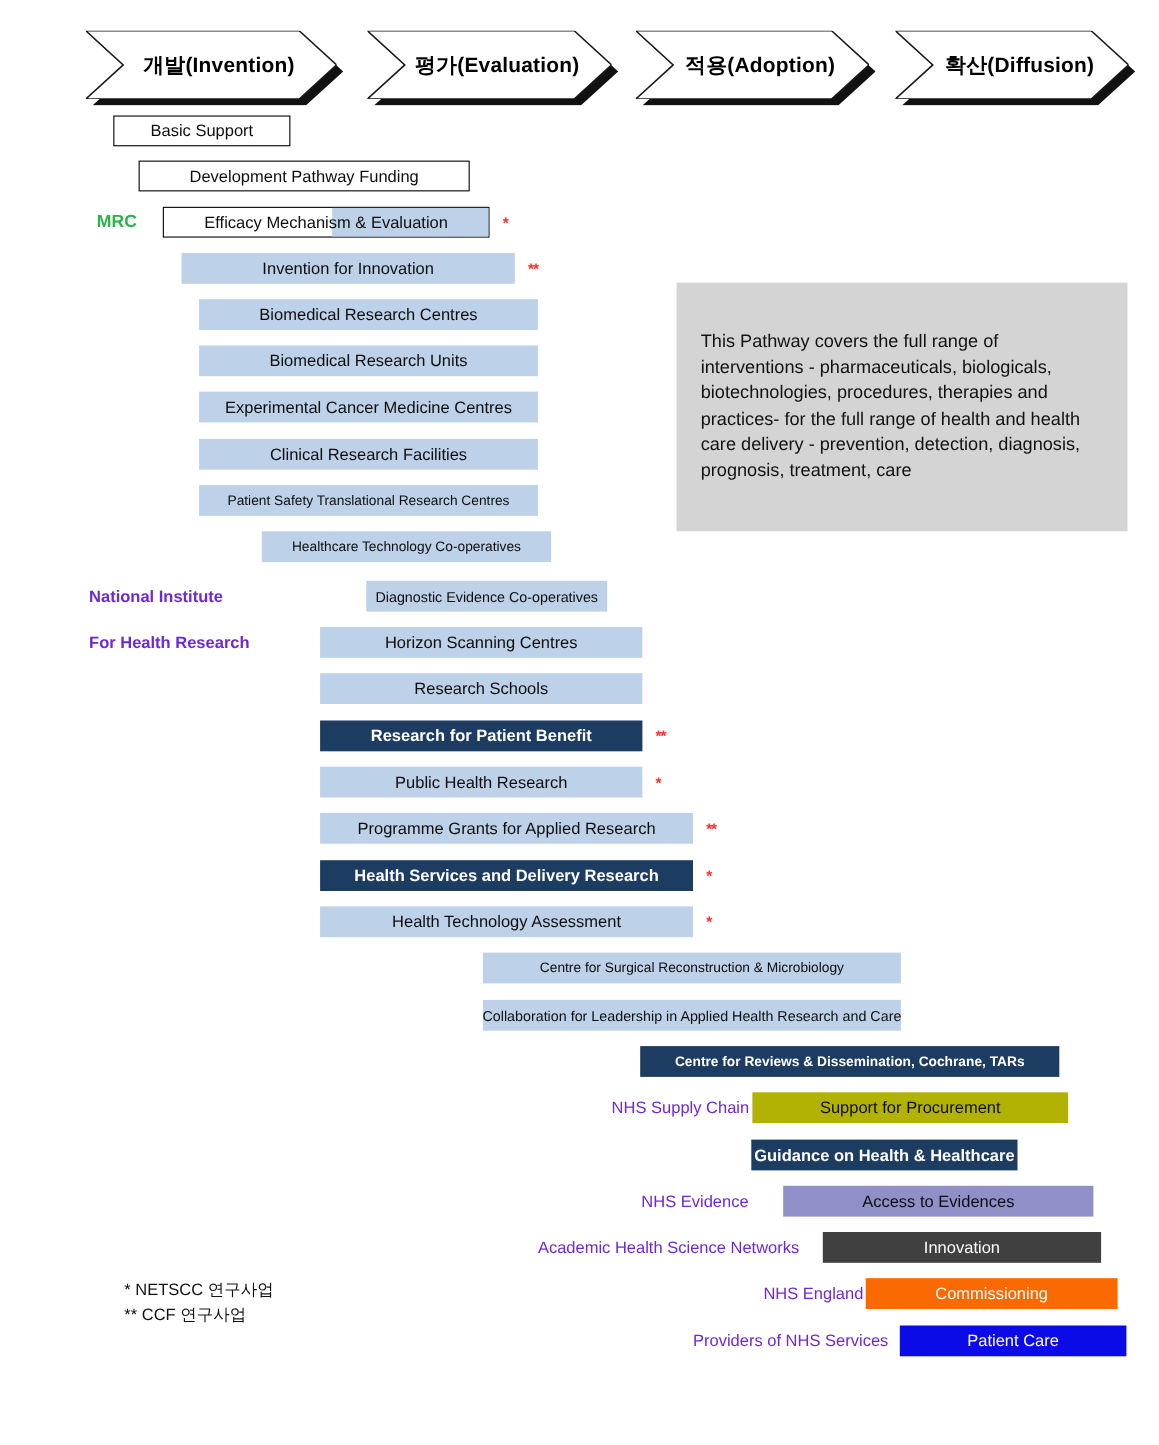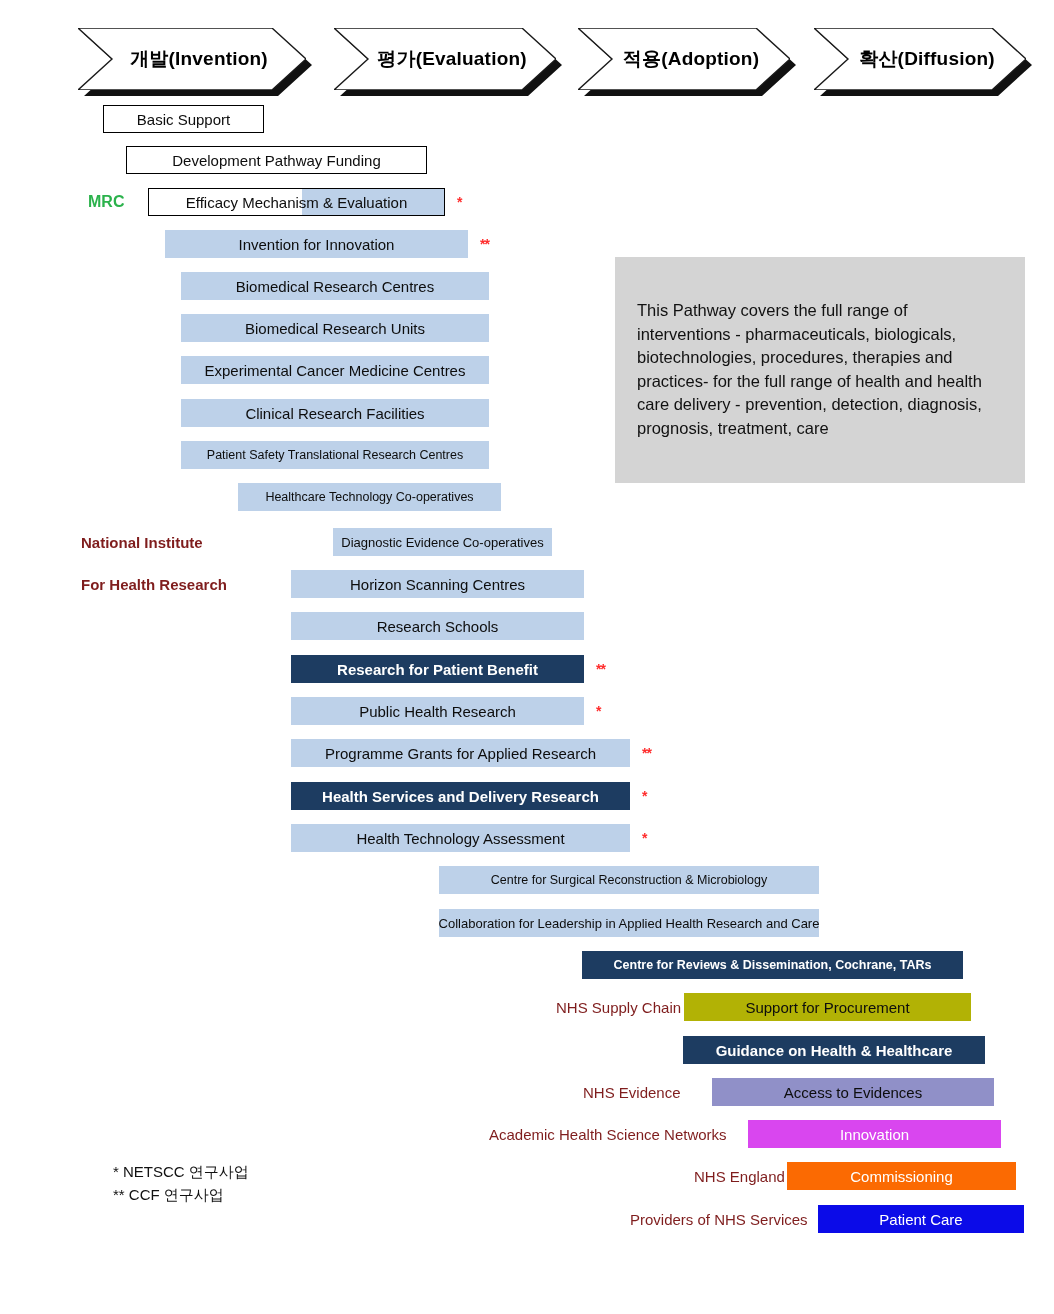--- a/index.html
+++ b/index.html
@@ -38,36 +38,36 @@
   .bar{
     position:absolute;height:28px;display:flex;align-items:center;
     justify-content:center;font-size:15px;white-space:nowrap;
     box-sizing:border-box;
   }
   .bar.outline{background:#ffffff;border:1px solid #000000;}
   .bar.lightblue{background:#bdd1e9;color:#0d0d0d;}
   .bar.navy{background:#1d3c61;color:#ffffff;font-weight:bold;}
   .bar.olive{background:#b2b205;color:#0d0d0d;}
   .bar.purple{background:#9090c8;color:#0d0d0d;}
-  .bar.red{background:#d946ef;color:#ffffff;}
+  .bar.red{background:#404040;color:#ffffff;}
   .bar.orange{background:#fb6a02;color:#ffffff;}
   .bar.blue{background:#0b0be8;color:#ffffff;}
   .bar.small{font-size:12.5px;}
   .bar.tiny{font-size:13px;}
 
   
   .splitfill{
     position:absolute;top:0;bottom:0;right:0;width:48%;
     background:#bdd1e9;z-index:0;
   }
   .bar .txt{position:relative;z-index:2;}
 
   
   .side{
-    position:absolute;font-size:15px;white-space:nowrap;color:#7f1d1d;
+    position:absolute;font-size:15px;white-space:nowrap;color:#6d28d9;
   }
   .side.bold{font-weight:bold;}
   .side.green{color:#2bb24c;font-weight:bold;font-size:16px;}
   .star{
     position:absolute;color:#ff2d2d;font-size:14px;font-weight:bold;
     letter-spacing:-1px;
   }
 
   
   .note{
@@ -188,21 +188,21 @@
       </div>
       <div class="bar lightblue tiny" style="left: 439px; top: 909px; width: 380px;">
         <span class="txt">Collaboration for Leadership in Applied Health Research and Care</span>
       </div>
       <div class="bar navy small" style="left: 582px; top: 951px; width: 381px;">
         <span class="txt">Centre for Reviews &amp; Dissemination, Cochrane, TARs</span>
       </div>
       <div class="bar olive" style="left: 684px; top: 993px; width: 287px;">
         <span class="txt">Support for Procurement</span>
       </div>
-      <div class="bar navy" style="left: 683px; top: 1036px; width: 302px;">
+      <div class="bar navy" style="left: 683px; top: 1036px; width: 242px;">
         <span class="txt">Guidance on Health &amp; Healthcare</span>
       </div>
       <div class="bar purple" style="left: 712px; top: 1078px; width: 282px;">
         <span class="txt">Access to Evidences</span>
       </div>
       <div class="bar red" style="left: 748px; top: 1120px; width: 253px;">
         <span class="txt">Innovation</span>
       </div>
       <div class="bar orange" style="left: 787px; top: 1162px; width: 229px;">
         <span class="txt">Commissioning</span>

